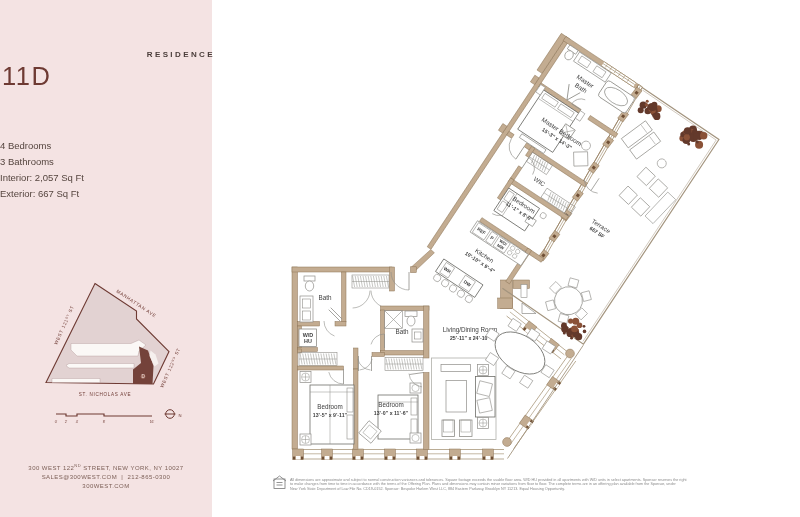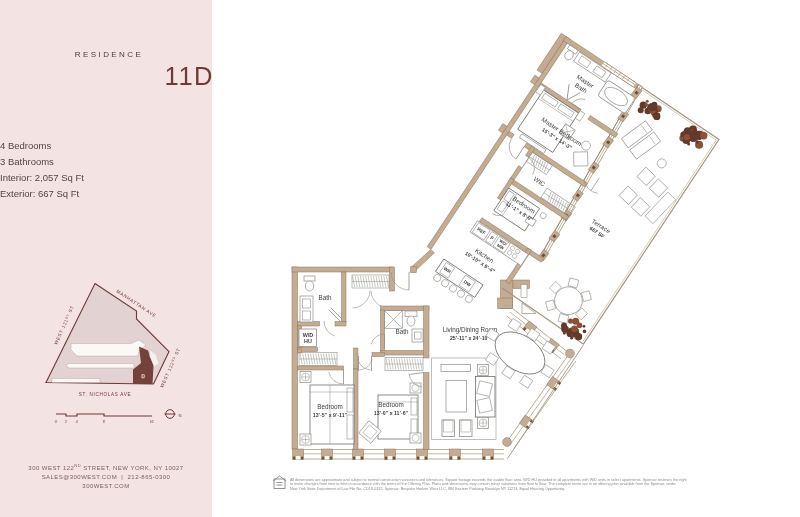--- a/index.html
+++ b/index.html
@@ -1,18 +1,18 @@
 <!DOCTYPE html>
 <html><head><meta charset="utf-8">
 <style>
 * { margin:0; padding:0; box-sizing:border-box; }
 body { width:800px; height:517px; background:#ffffff; font-family:"Liberation Sans", sans-serif; position:relative; overflow:hidden; -webkit-font-smoothing:antialiased; }
 .sidebar { position:absolute; left:0; top:0; width:212px; height:517px; background:#f4e3e3; }
-.res { position:absolute; left:3px; top:50px; width:212px; text-align:center; font-size:8px; letter-spacing:2.4px; color:#4a3d3a; }
-.num { position:absolute; left:2px; top:62px; width:212px; text-align:right; font-size:25.5px; letter-spacing:1.5px; color:#6e3a33; }
+.res { position:absolute; left:3px; top:50px; width:212px; text-align:right; font-size:8px; letter-spacing:2.4px; color:#4a3d3a;font-weight:bold; }
+.num { position:absolute; left:2px; top:62px; width:212px; text-align:left; font-size:25.5px; letter-spacing:1.5px; color:#6e3a33; }
 .details { position:absolute; left:0; top:138px; width:212px; font-size:9.5px; color:#55453f; line-height:16px; }
 .mapwrap { position:absolute; left:0; top:270px; }
 .footer { position:absolute; left:0; top:460.5px; width:212px; text-align:center; font-size:6px; letter-spacing:0.45px; color:#7d6058; line-height:9px; }
 .planwrap { position:absolute; left:0; top:0; width:800px; height:517px; }
 sup { font-size:4px; }
 </style></head>
 <body>
 
 <div class="sidebar"></div>
 

